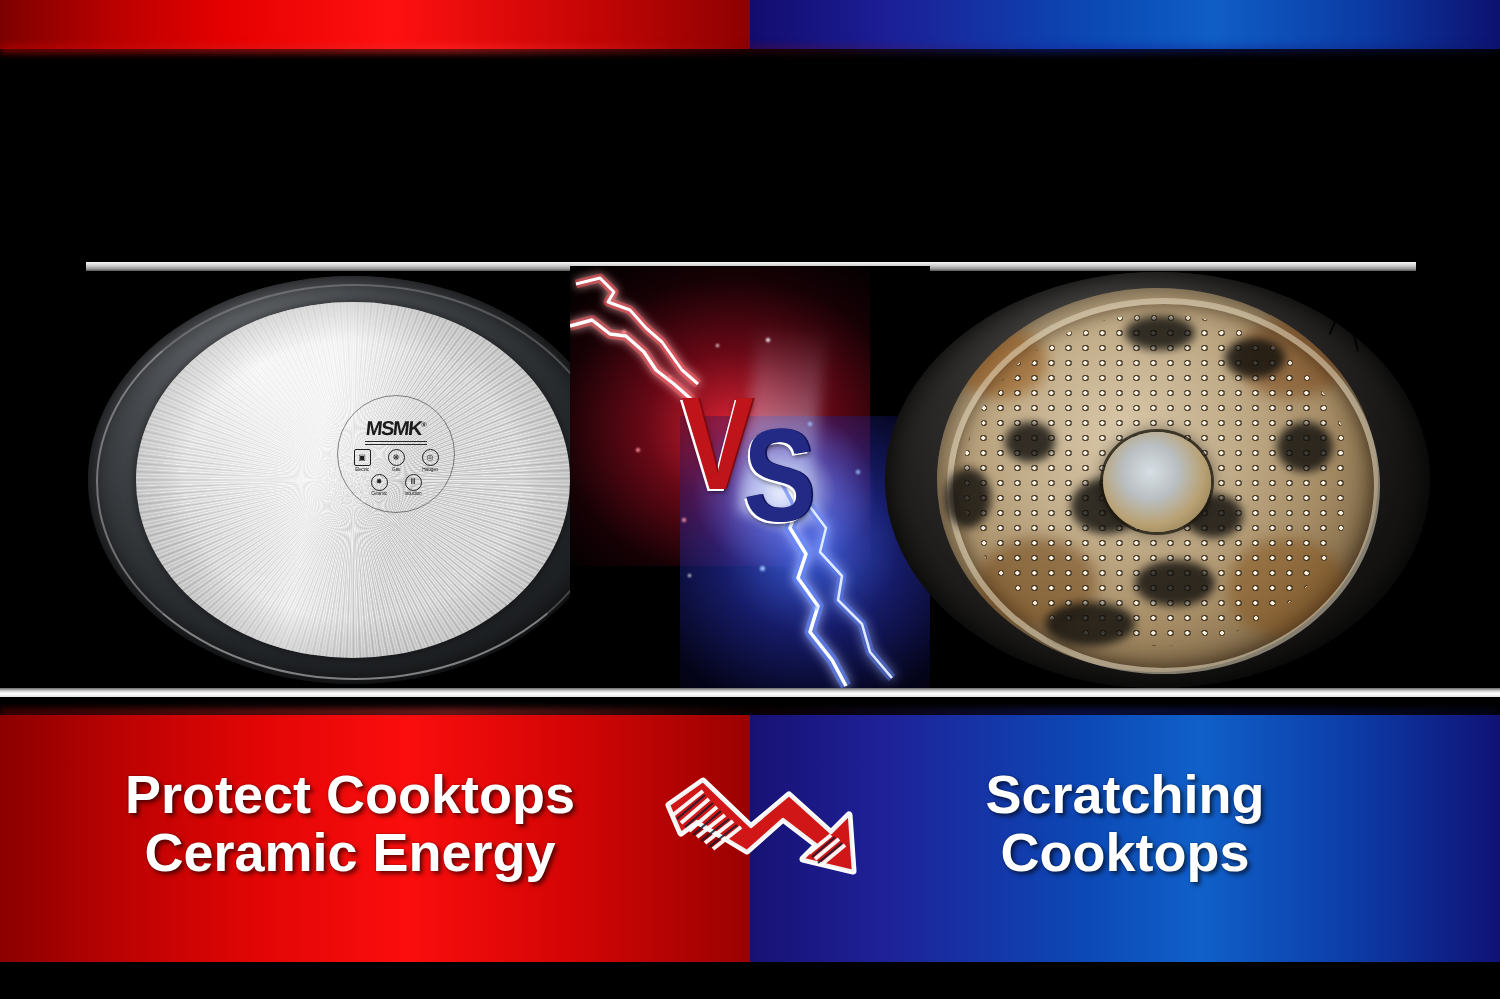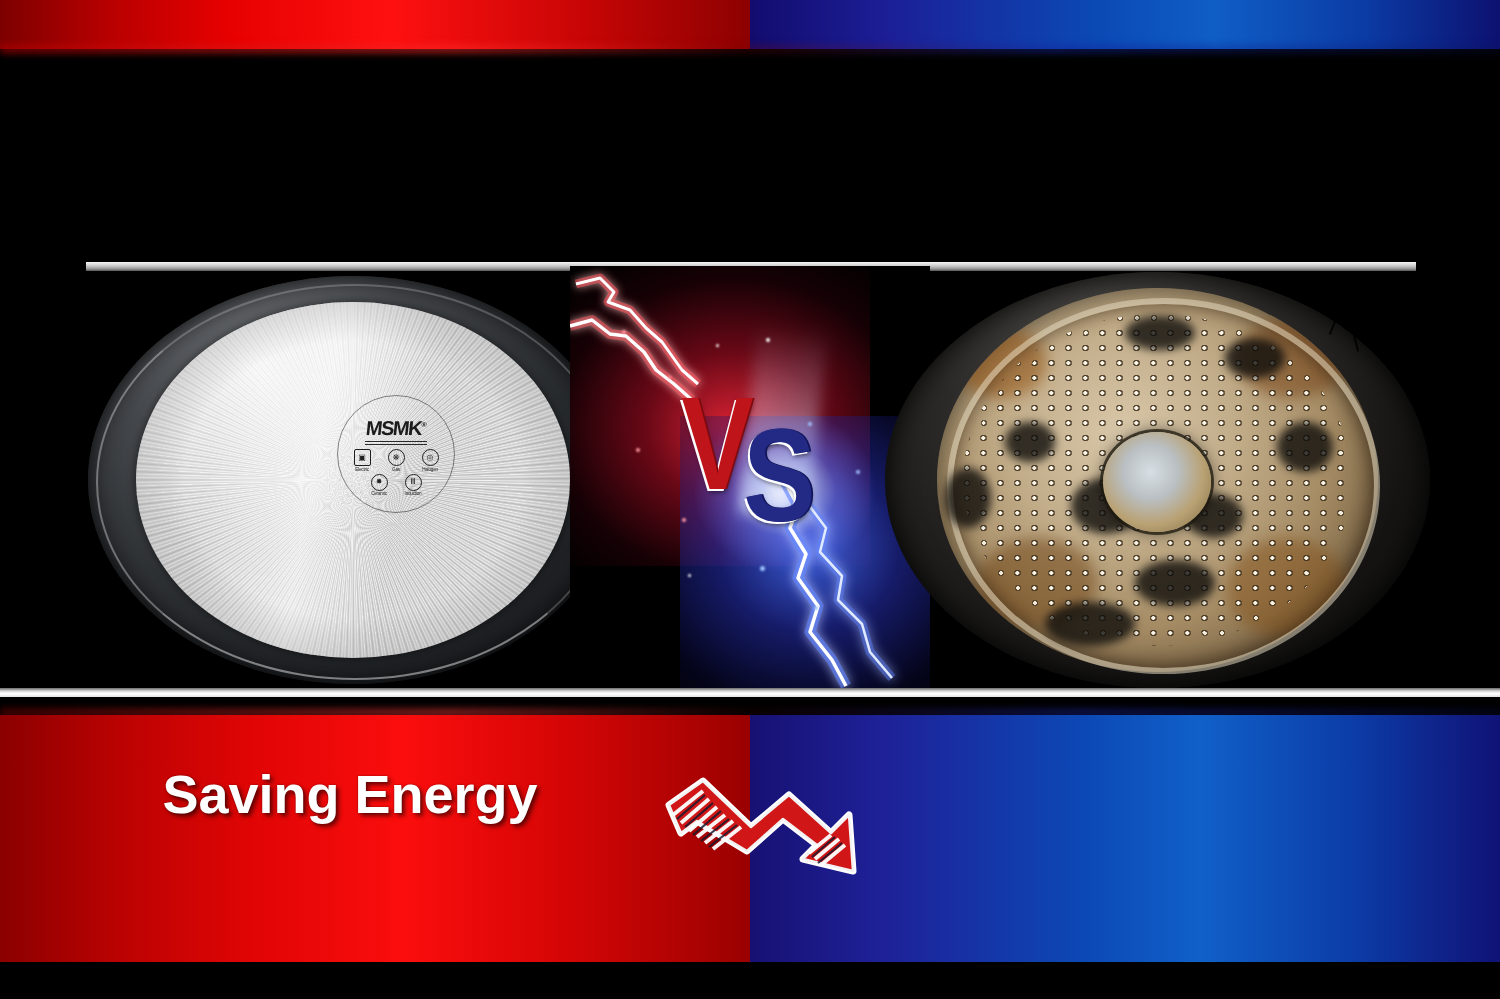--- a/index.html
+++ b/index.html
@@ -294,30 +294,35 @@
 
     <div class="silver-bottom"></div>
   </div>
 
   <div class="panel-glow"></div>
   <div class="bottom-panel">
     <div class="bp-red"></div>
     <div class="bp-blue"></div>
 
     <div class="cap cap-left">
-      <div>Saving Energy</div>
+      <div>Protect Cooktops</div>
+      <div>Ceramic Energy</div>
     </div>
 
     <div class="arrow-wrap">
       <svg width="200" height="110" viewBox="0 0 200 110">
         <polygon points="6,30 40,6 88,52 126,20 168,58 186,40 190,96 140,84 154,70 120,44 84,76 34,46 18,58" fill="#cc1414" stroke="#ffffff" stroke-width="7" stroke-linejoin="round"></polygon>
         <polygon points="6,30 40,6 88,52 126,20 168,58 186,40 190,96 140,84 154,70 120,44 84,76 34,46 18,58" fill="#d01616" stroke="#f2f2f2" stroke-width="2.5" stroke-linejoin="round"></polygon>
         <path d="M10,40 L40,16 M18,48 L46,24 M26,56 L54,32 M34,62 L62,40 M42,68 L70,46 M50,74 L78,52
                  M146,78 L168,60 M152,84 L176,64 M158,90 L182,70" stroke="#ffffff" stroke-width="4" stroke-linecap="butt" opacity=".95"></path>
         <path d="M14,44 L42,20 M22,52 L50,28 M30,60 L58,36 M38,66 L66,44 M46,72 L74,50
                  M149,82 L172,62 M155,88 L179,68" stroke="#1a1a2e" stroke-width="2.2" opacity=".85"></path>
       </svg>
     </div>
 
+    <div class="cap cap-right">
+      <div>Scratching</div>
+      <div>Cooktops</div>
+    </div>
   </div>
 
   <div class="bottom-black"></div>
 </div>
 
 </body></html>

